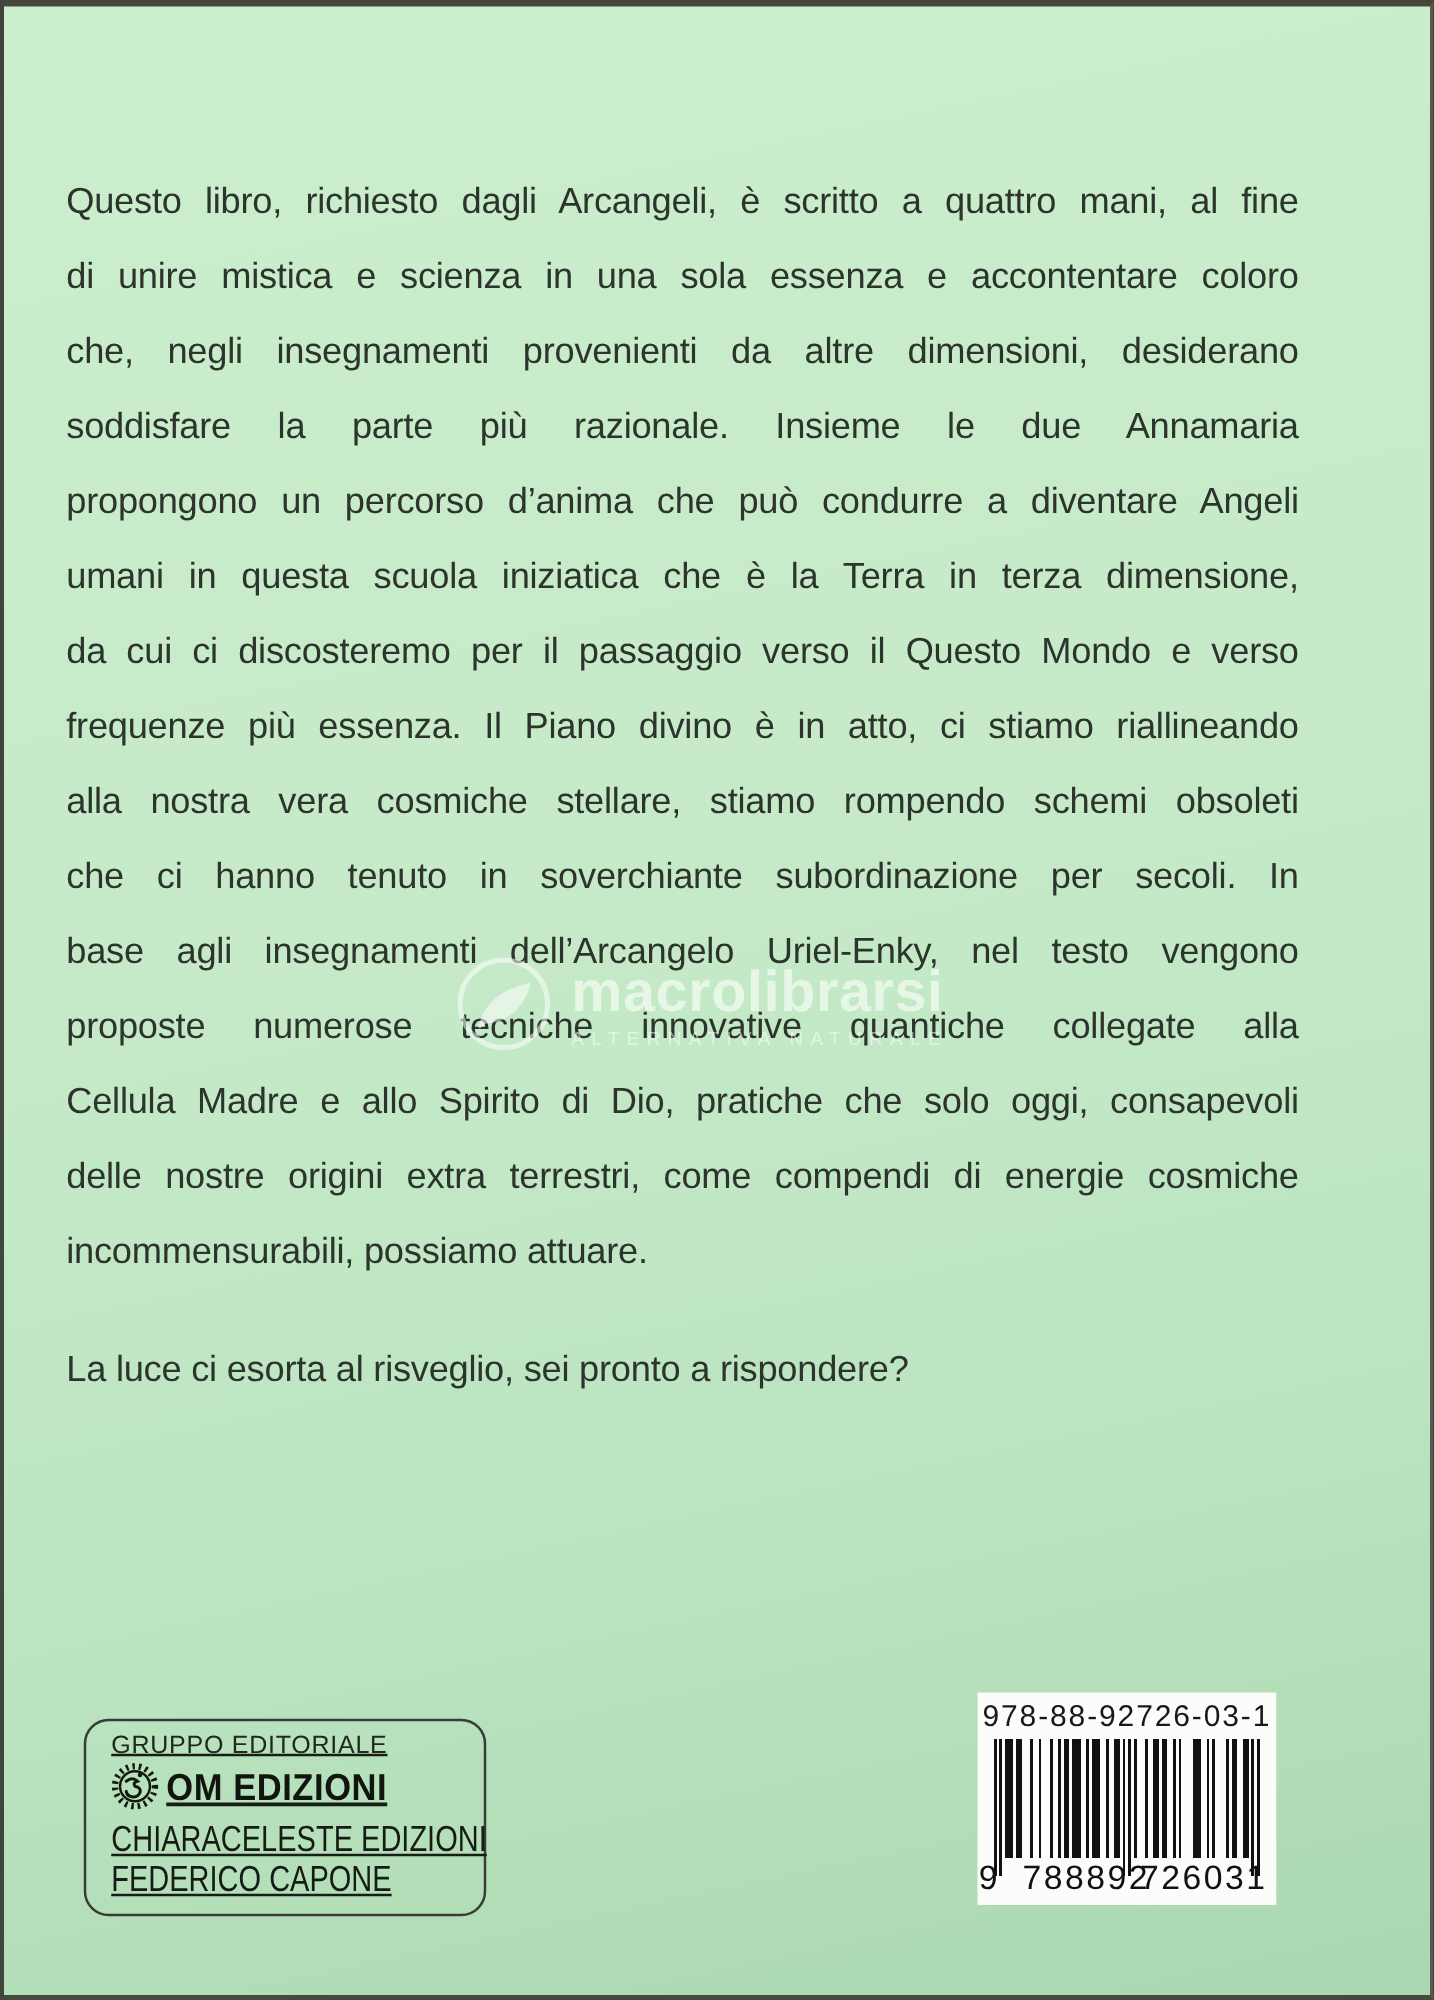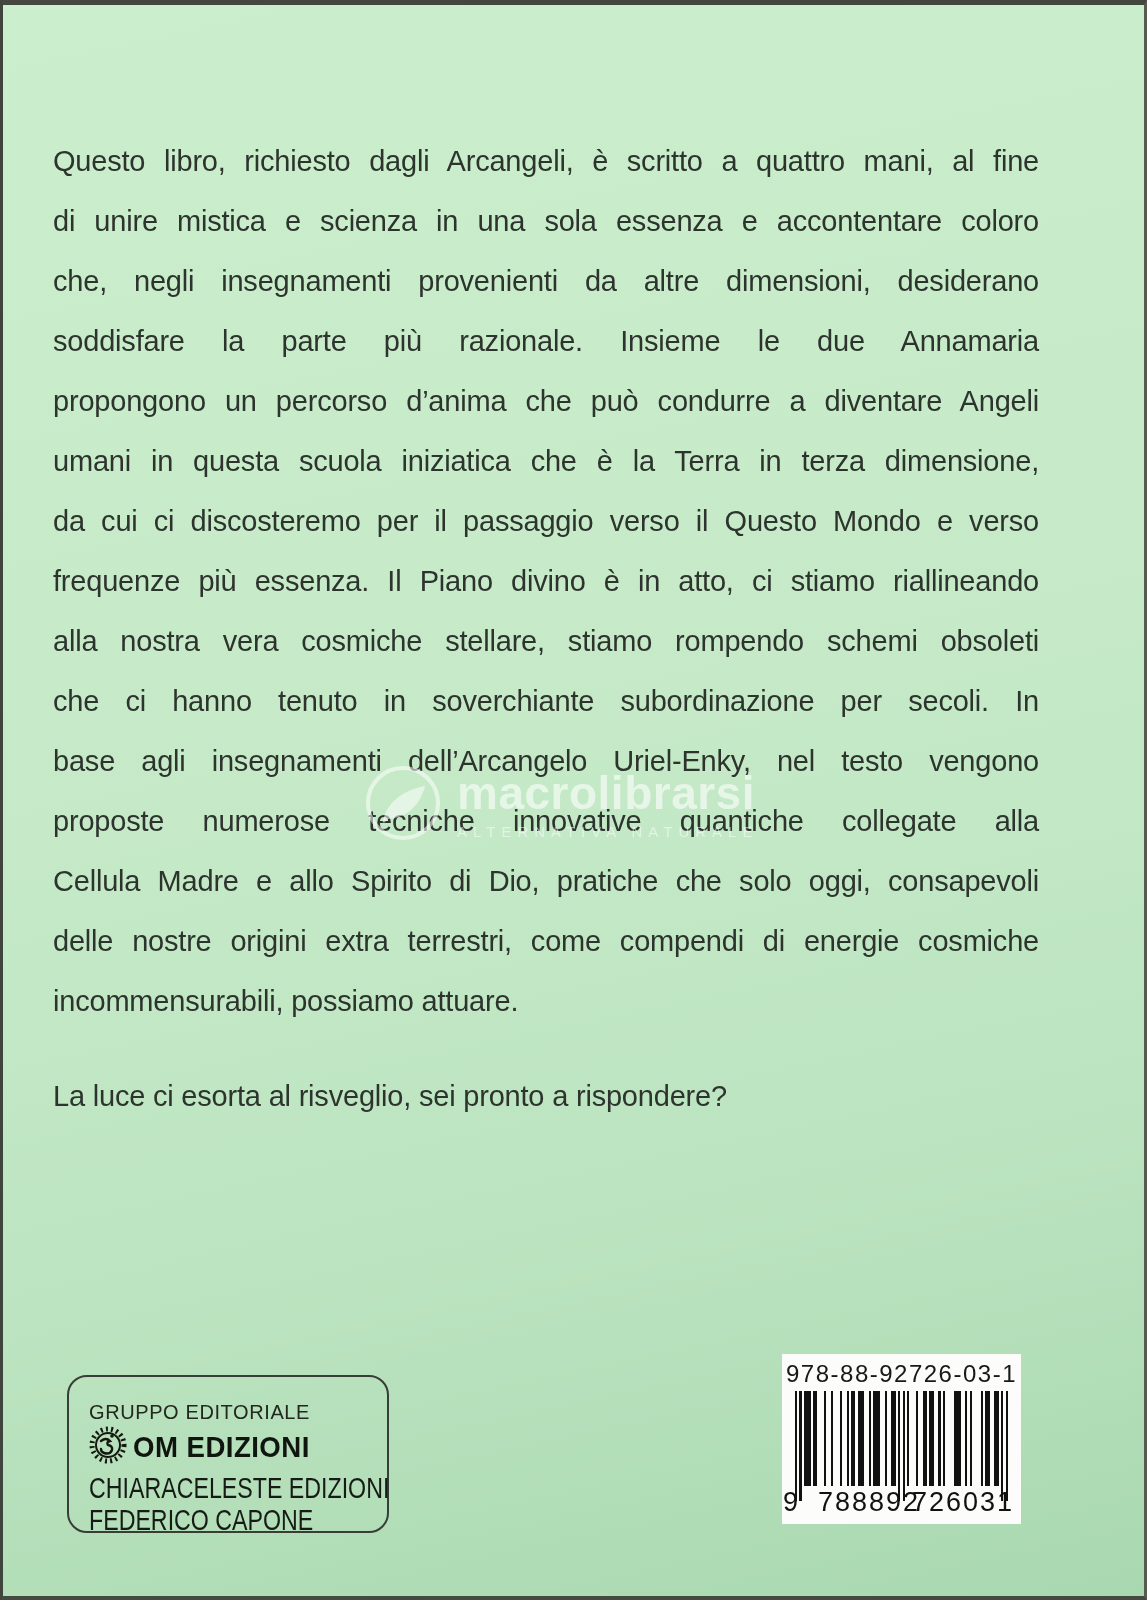--- a/index.html
+++ b/index.html
@@ -50,22 +50,23 @@
     font-size:15px;font-weight:400;
     letter-spacing:6px;
     color:rgba(255,255,255,.52);
   }
   
   #publisher-box{
     position:absolute;left:64px;top:1370px;width:322px;height:158px;
     box-sizing:border-box;
     border:2px solid #383d38;
     border-radius:20px;
-    padding:24px 0 0 20px;
+    padding:8px 0 0 20px;
     color:#181d18;
+    text-decoration:underline;
   }
   .pub-group{font-size:20px;letter-spacing:.6px;color:#22281f;}
   .pub-name-row{display:flex;align-items:center;margin-top:4px;height:38px;}
   .pub-name{
     font-size:30px;font-weight:700;letter-spacing:.5px;
     transform:scaleX(.92);transform-origin:left center;
     margin-left:6px;color:#101510;
   }
   .pub-imprint{
     font-size:29px;font-weight:500;line-height:32px;letter-spacing:0;

